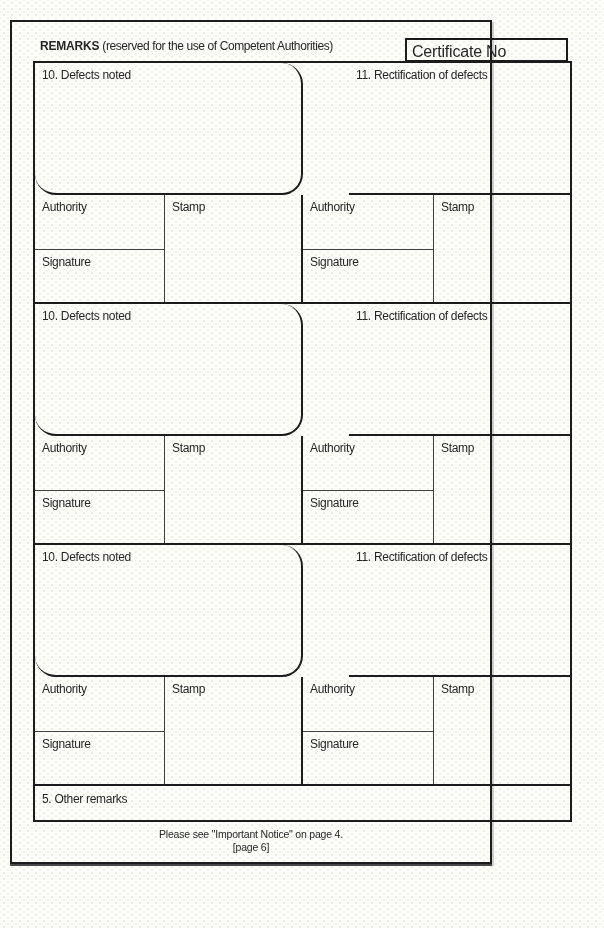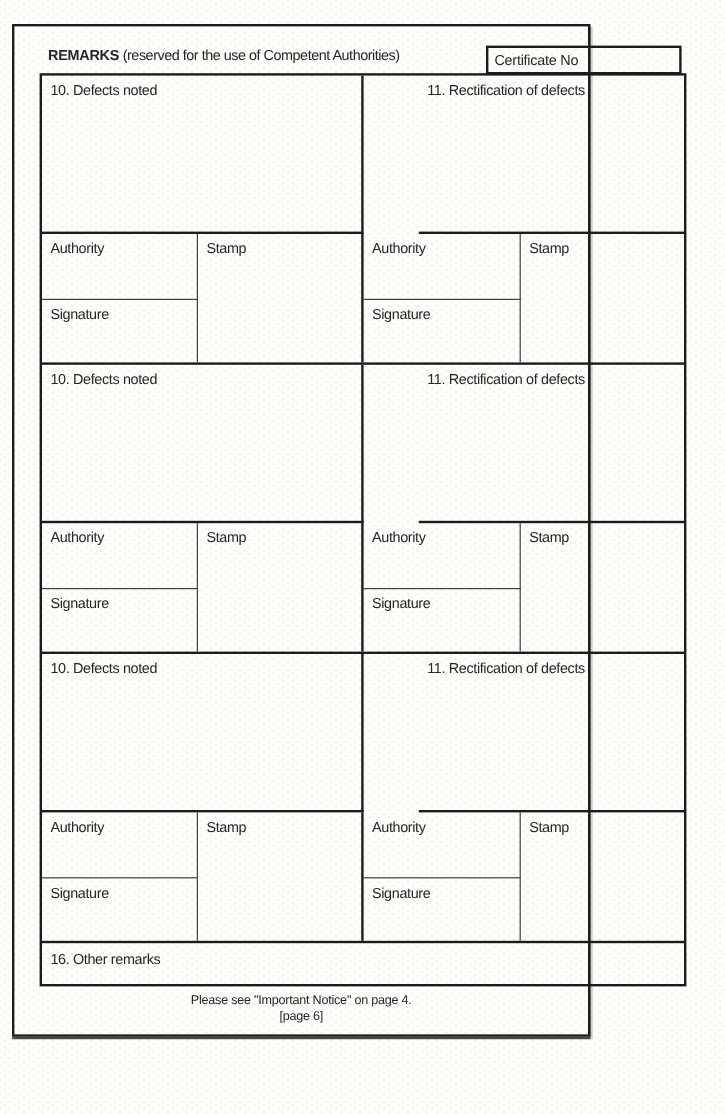--- a/index.html
+++ b/index.html
@@ -29,35 +29,35 @@
   }
   .remarks-title{
     position:absolute;left:28px;top:17px;
     font-size:12px;white-space:nowrap;
   }
   .remarks-title .b{font-weight:bold;letter-spacing:-0.2px;}
   .remarks-title .n{margin-left:3px;letter-spacing:-0.4px;}
   .cert-box{
     position:absolute;left:393px;top:16px;width:163px;height:24px;
     border:2px solid var(--line-strong);
-    font-size:12px;letter-spacing:-0.2px;
+    font-size:16px;letter-spacing:-0.2px;
     padding:3px 0 13px 5px;
   }
   .grid-table{
     position:absolute;left:21px;top:39px;width:539px;
     border:2px solid var(--line-strong);
   }
   .section{
     display:grid;
     grid-template-columns:130px 138px 131px 136px;
     grid-template-rows:132px 55px 52px;
     border-bottom:2px solid var(--line-strong);
   }
   .cell{font-size:12px;letter-spacing:-0.3px;padding:5px 0 0 7px;overflow:hidden;}
-  .c-defects{grid-area:1/1/2/3;border-right:2px solid var(--line-strong);border-bottom:2px solid var(--line-strong);}
+  .c-defects{grid-area:1/1/2/3;border-right:2px solid var(--line-strong);border-bottom:2px solid var(--line-strong);border-radius:21px;}
   .c-rect   {grid-area:1/3/2/5;border-bottom:2px solid var(--line-strong);margin-left:46px;}
   .c-auth-l {grid-area:2/1/3/2;border-right:1px solid var(--line-thin);border-bottom:1px solid var(--line-thin);}
   .c-stamp-l{grid-area:2/2/4/3;border-right:2px solid var(--line-strong);}
   .c-auth-r {grid-area:2/3/3/4;border-right:1px solid var(--line-thin);border-bottom:1px solid var(--line-thin);}
   .c-stamp-r{grid-area:2/4/4/5;}
   .c-sig-l  {grid-area:3/1/4/2;border-right:1px solid var(--line-thin);}
   .c-sig-r  {grid-area:3/3/4/4;border-right:1px solid var(--line-thin);}
   .other-row{height:34px;font-size:12px;letter-spacing:-0.3px;padding:6px 0 0 7px;}
   .footer{
     position:absolute;left:0;top:806px;width:100%;
@@ -106,21 +106,21 @@
       <div class="cell c-rect"><span>11. Rectification of defects</span></div>
       <div class="cell c-auth-l"><span>Authority</span></div>
       <div class="cell c-stamp-l"><span>Stamp</span></div>
       <div class="cell c-auth-r"><span>Authority</span></div>
       <div class="cell c-stamp-r"><span>Stamp</span></div>
       <div class="cell c-sig-l"><span>Signature</span></div>
       <div class="cell c-sig-r"><span>Signature</span></div>
     </div>
 
     <div class="other-row">
-      <span>16. Other remarks</span>
+      <span>5. Other remarks</span>
     </div>
 
   </div>
 
   <div class="footer">
     <div>Please see "Important Notice" on page 4.</div>
     <div>[page 6]</div>
   </div>
 
 </div>

